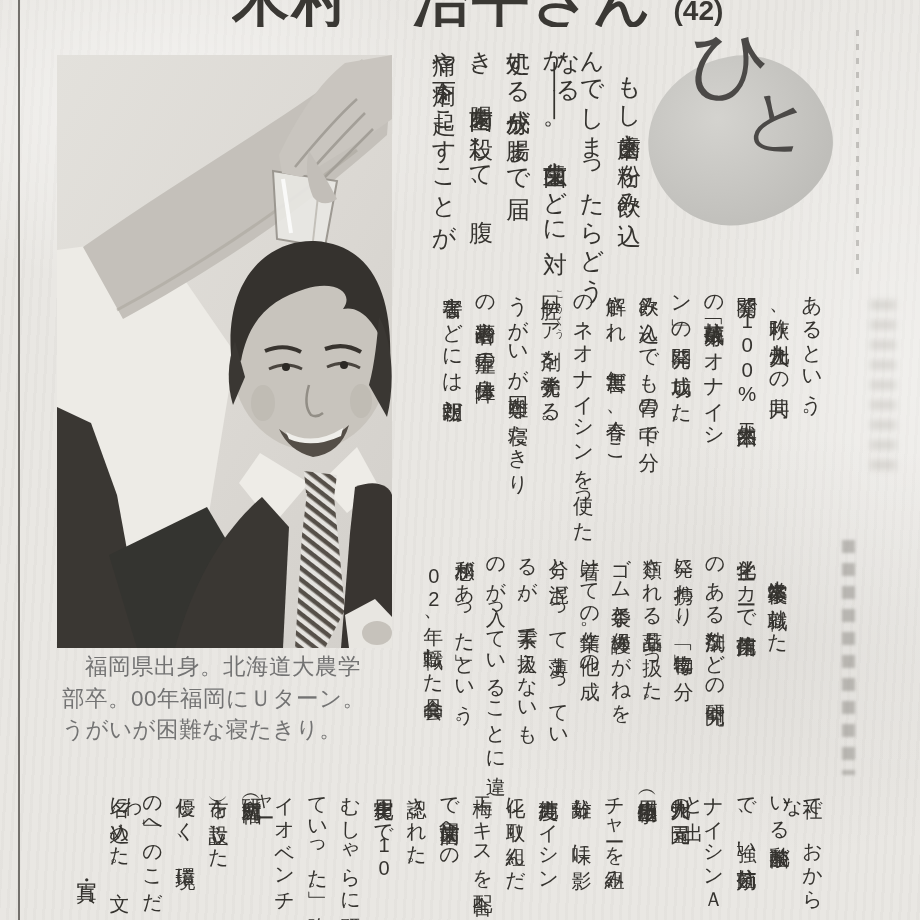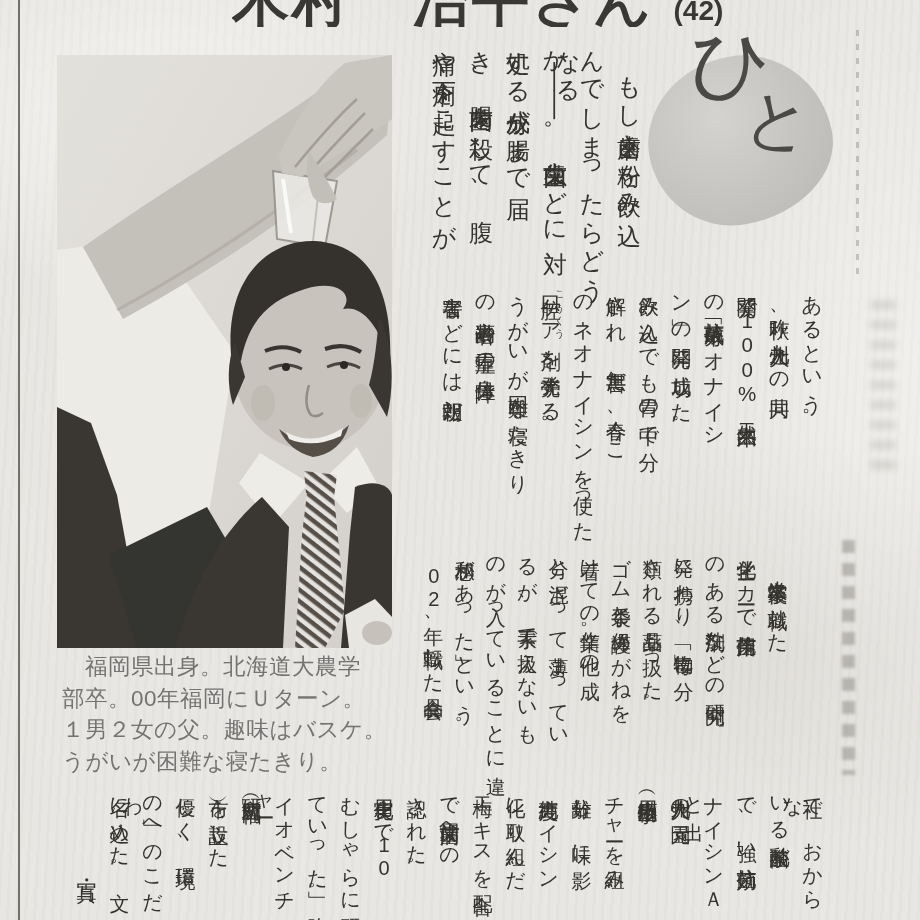--- a/index.html
+++ b/index.html
@@ -212,21 +212,20 @@
       <div class="vcol">市）を設立した</div>
       <div class="vcol">優しく、環境に</div>
       <div class="vcol">の」へのこだわ</div>
       <div class="vcol">名に込めた。文</div>
       <div class="vcol">写真・</div>
     </div>
 
   <div class="caption">
       <div class="cap-line">　福岡県出身。北海道大農学</div>
       <div class="cap-line">部卒。00年福岡にＵターン。</div>
-      <div class="cap-line">１男２女の父。趣味はバスケ。</div>
       <div class="cap-line">うがいが困難な寝たきり。</div>
     </div>
 
   <div class="ghost-a"></div>
   <div class="ghost-b"></div>
   <div class="ghost-c"></div>
 
 </div>
 
 </body></html>

